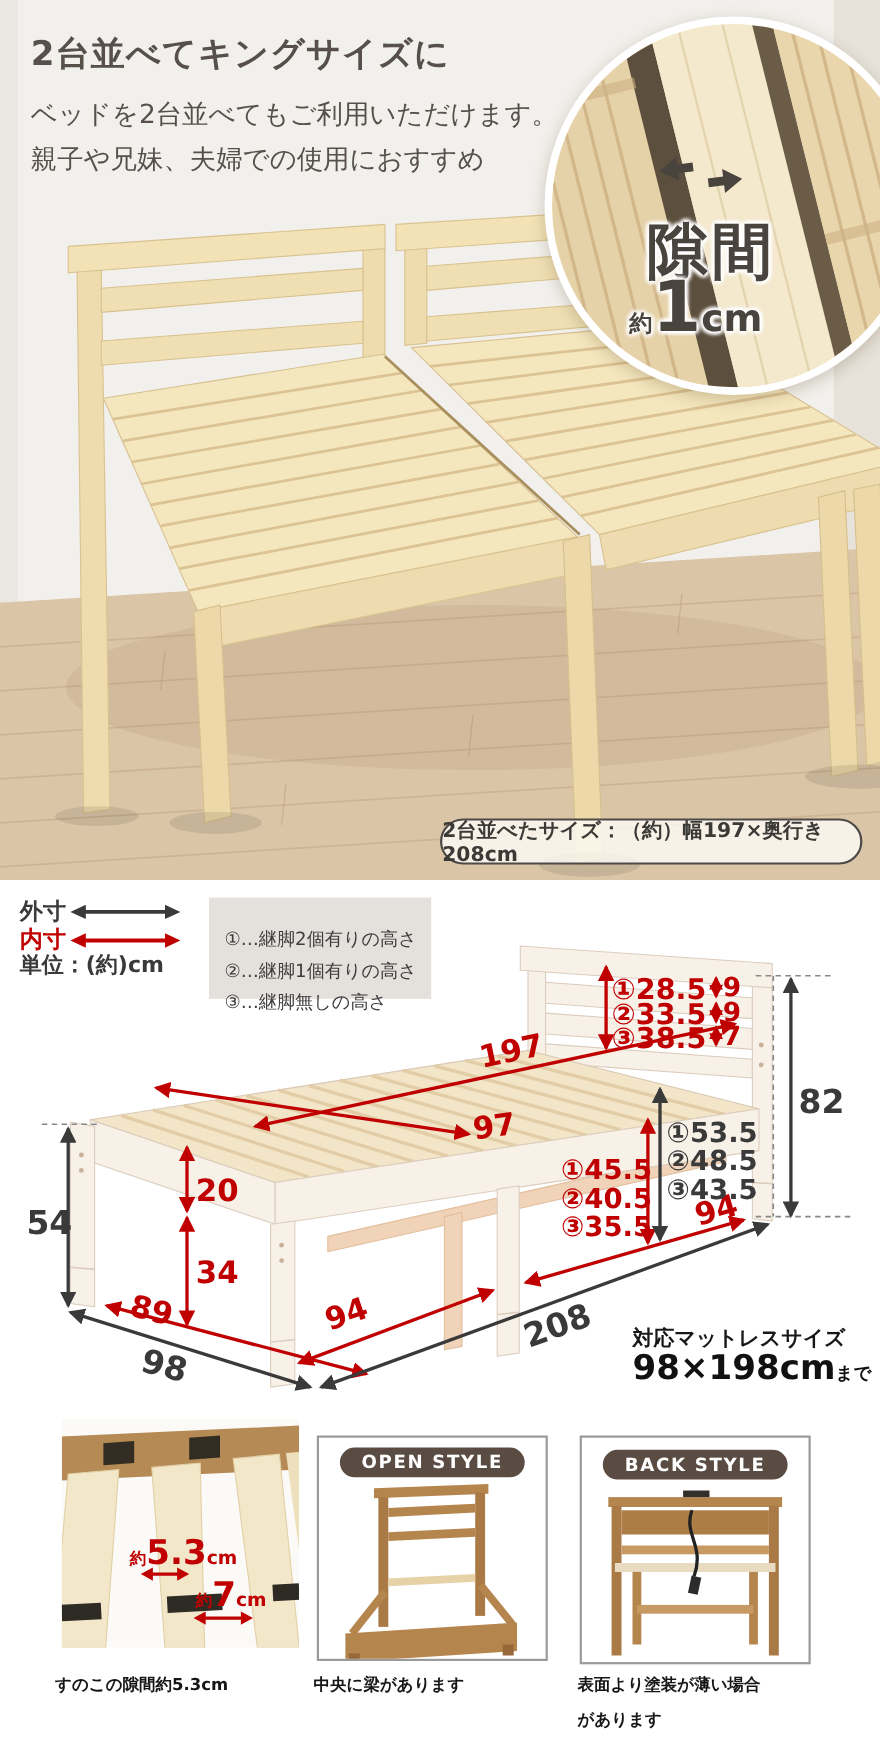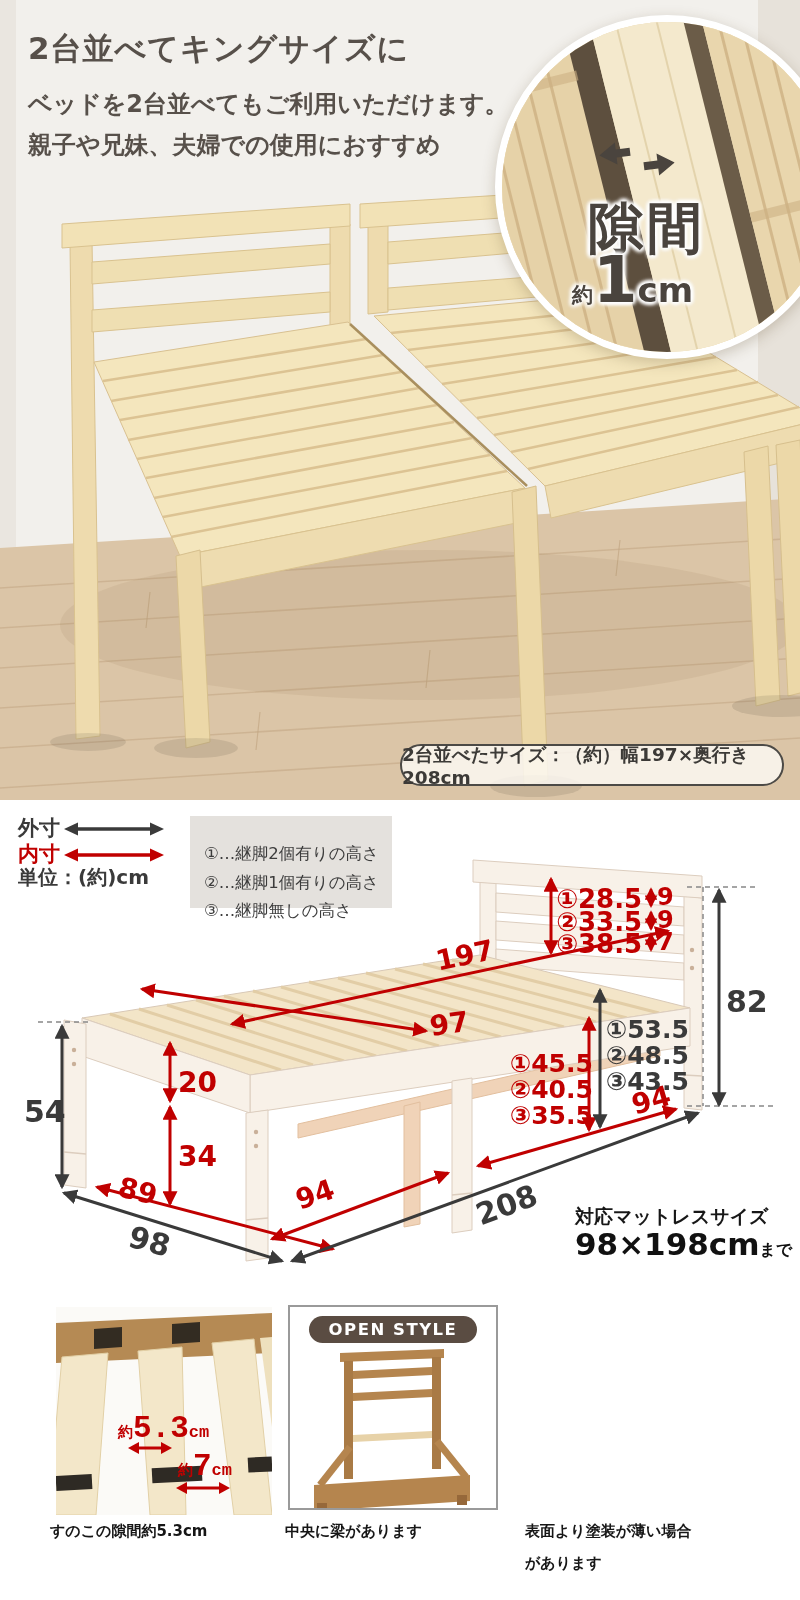--- a/index.html
+++ b/index.html
@@ -2,21 +2,21 @@
 <html><head>
 <meta charset="utf-8">
 <style>
   html,body{margin:0;padding:0;background:#ffffff;}
   .page{position:relative;width:800px;height:1600px;overflow:hidden;background:#fff;
         font-family:"DejaVu Sans","Liberation Sans",sans-serif;color:#3a3a3a;}
   .abs{position:absolute;}
   
   .hero{left:0;top:0;width:665px;height:800px;}
   .hero-title{left:28px;top:28px;width:560px;font-size:31px;font-weight:bold;color:#57504a;letter-spacing:1px;}
-  .hero-sub{left:28px;top:84px;width:560px;font-size:24px;font-weight:bold;color:#57504a;line-height:41px;}
+  .hero-sub{left:28px;top:84px;width:560px;font-size:24px;font-weight:normal;color:#57504a;line-height:41px;}
   .inset{left:495px;top:15px;width:330px;height:330px;border-radius:50%;border:7px solid #fff;
          overflow:hidden;box-shadow:0 4px 14px rgba(90,70,40,.25);background:#efe0bf;}
   .inset-label{left:86px;top:170px;width:170px;font-size:55px;font-weight:bold;color:#4a443e;letter-spacing:4px;
       text-shadow:0 0 5px #fff,0 0 5px #fff,0 0 6px #fff,2px 0 4px #fff,-2px 0 4px #fff,0 2px 4px #fff,0 -2px 4px #fff;}
   .inset-val{left:70px;top:228px;width:210px;color:#4a443e;font-weight:bold;
       text-shadow:0 0 5px #fff,0 0 5px #fff,0 0 6px #fff,2px 0 4px #fff,-2px 0 4px #fff,0 2px 4px #fff,0 -2px 4px #fff;}
   .inset-val .approx{font-size:21px;}
   .inset-val .big{font-size:64px;line-height:60px;}
   .inset-val .unit{font-size:34px;}
   .size-pill{left:400px;top:744px;width:380px;height:38px;border:2px solid #4c4a46;border-radius:21px;
@@ -321,21 +321,21 @@
     </svg>
 
     <div class="abs mat-label">対応マットレスサイズ</div>
     <div class="abs mat-size">
       <span class="sz">98×198cm</span><span class="sfx">まで</span>
     </div>
   </div>
 
   <div class="abs panels">
 
-    <div class="abs" style="left:56px;top:37px;width:216px;height:208px;overflow:hidden;font-family:Liberation Mono, monospace;">
+    <div class="abs" style="left:56px;top:20px;width:216px;height:208px;overflow:hidden;">
       <svg width="216" height="208" viewBox="0 0 216 208">
         <rect x="0" y="0" width="216" height="208" fill="#fbfaf7"></rect>
         <polygon points="0,16 216,6 216,46 0,56" fill="#b58a54"></polygon>
         <polygon points="38,22 66,20 66,40 38,42" fill="#332c22"></polygon>
         <polygon points="116,17 144,15 144,35 116,37" fill="#332c22"></polygon>
         <polygon points="6,50 52,46 40,208 -8,208" fill="#f3e7c9" stroke="#e2d0a6"></polygon>
         <polygon points="82,44 126,40 130,208 94,208" fill="#f3e7c9" stroke="#e2d0a6"></polygon>
         <polygon points="156,36 198,32 216,208 178,208" fill="#f3e7c9" stroke="#e2d0a6"></polygon>
         <polygon points="204,31 216,30 216,120" fill="#eee0bd"></polygon>
         <rect x="0" y="168" width="36" height="15" fill="#2e2a24" transform="rotate(-3 18 175)"></rect>
@@ -372,17 +372,34 @@
         <polygon points="63,92 142,88 142,95 63,99" fill="#e7d2a8"></polygon>
         <line x1="60" y1="104" x2="30" y2="142" stroke="#b5854e" stroke-width="7"></line>
         <line x1="147" y1="98" x2="176" y2="134" stroke="#b5854e" stroke-width="7"></line>
         <polygon points="24,142 180,132 180,158 24,168" fill="#b5854e"></polygon>
         <rect x="27" y="160" width="10" height="5" fill="#96683a"></rect>
         <rect x="167" y="152" width="10" height="10" fill="#96683a"></rect>
       </svg>
     </div>
     <div class="abs caption" style="left:285px;top:252px;width:220px;">中央に梁があります</div>
 
+    <div class="abs pbox" style="left:527px;top:35px;width:210px;height:208px;">
+      <div class="badge" style="top:11px;">BACK STYLE</div>
+      <svg class="abs" style="left:0;top:40px;" width="206" height="164" viewBox="0 0 206 164">
+        <rect x="24" y="14" width="158" height="9" fill="#b5854e"></rect>
+        <rect x="92" y="8" width="24" height="6" fill="#33302b"></rect>
+        <rect x="27" y="22" width="9" height="136" fill="#a97a45"></rect>
+        <rect x="170" y="22" width="9" height="136" fill="#a97a45"></rect>
+        <rect x="36" y="26" width="134" height="22" fill="#ad7d47"></rect>
+        <rect x="36" y="58" width="134" height="8" fill="#c89a63"></rect>
+        <polygon points="30,74 176,74 176,82 30,82" fill="#e8dbc2"></polygon>
+        <rect x="46" y="82" width="8" height="66" fill="#b5854e"></rect>
+        <rect x="152" y="82" width="8" height="66" fill="#b5854e"></rect>
+        <rect x="50" y="112" width="106" height="8" fill="#c89a63"></rect>
+        <path d="M100,26 C 92,48 112,58 102,86" stroke="#222" stroke-width="3" fill="none"></path>
+        <rect x="98" y="86" width="9" height="16" fill="#2c2c2c" transform="rotate(12 102 94)"></rect>
+      </svg>
+    </div>
     <div class="abs caption" style="left:525px;top:252px;width:230px;">表面より塗装が薄い場合</div>
     <div class="abs caption" style="left:525px;top:284px;width:230px;">があります</div>
   </div>
 
 </div>
 
 </body></html>

